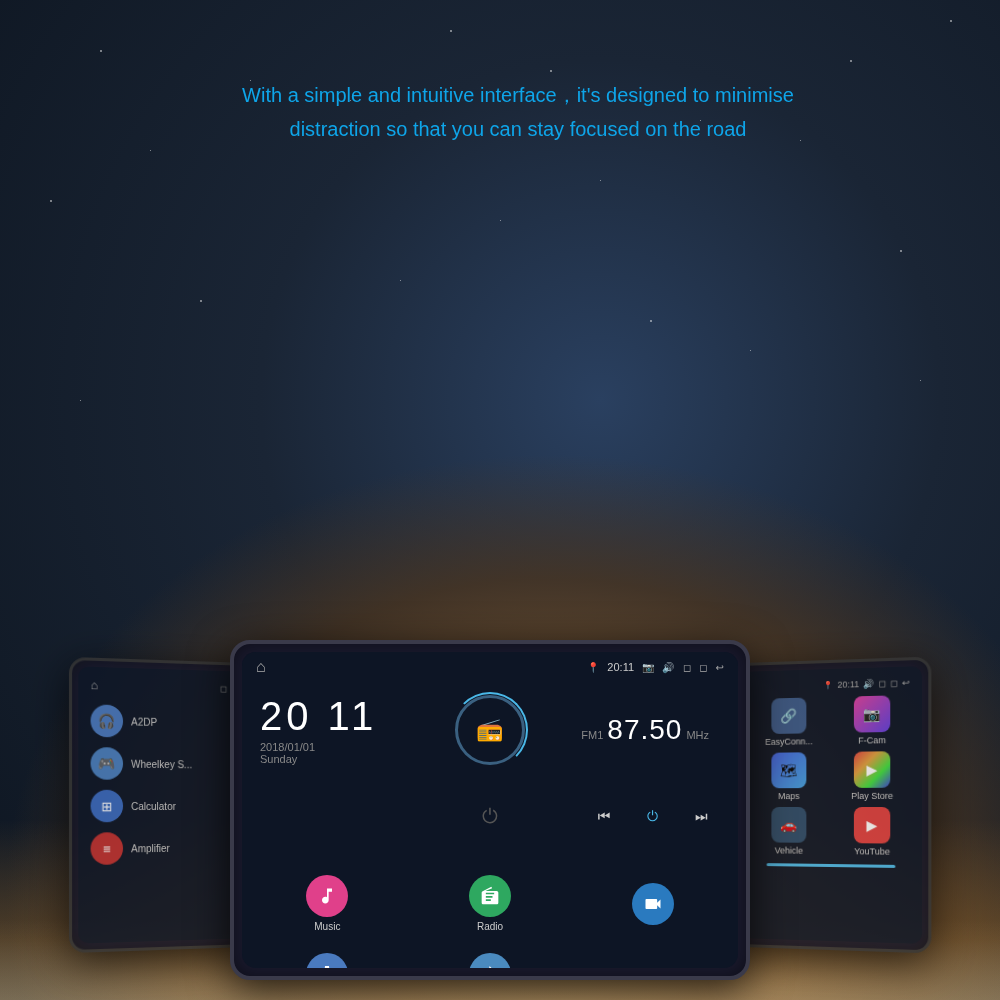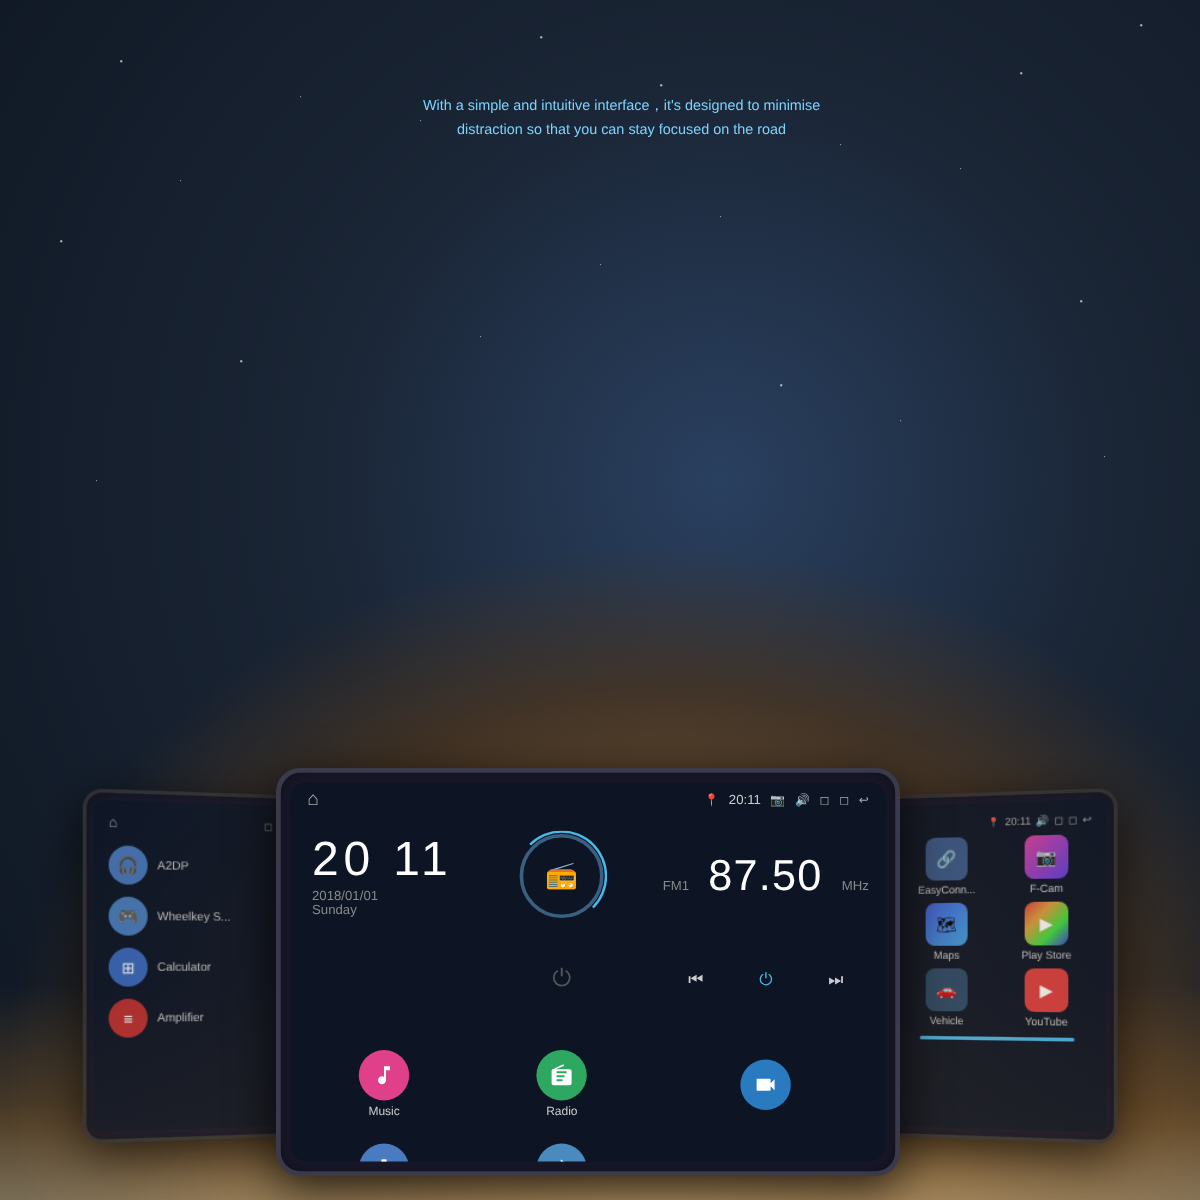--- a/index.html
+++ b/index.html
@@ -60,22 +60,22 @@
       font-weight: 300;
       color: #e8e8e8;
       letter-spacing: 2px;
     }
     .main-title .ui-text {
       color: #4ab8e8;
       font-weight: 700;
     }
     .subtitle {
       margin-top: 18px;
-      color: #7dd3fc;
-      font-size: 12px;
+      color: #0ea5e9;
+      font-size: 20px;
       line-height: 1.7;
       font-weight: 300;
       margin-left: 36px;
     }
 
     
     .devices-container {
       position: absolute;
       bottom: 20px;
       left: 0; right: 0;
@@ -253,21 +253,21 @@
     .fm-cell {
       grid-column: 3;
       grid-row: 1;
       display: flex;
       flex-direction: column;
       justify-content: center;
       align-items: flex-start;
       padding: 8px 10px;
     }
     .fm-label { color: #888; font-size: 11px; }
-    .fm-freq { font-size: 36px; color: white; font-weight: 300; letter-spacing: 1px; }
+    .fm-freq { font-size: 28px; color: white; font-weight: 300; letter-spacing: 1px; }
     .fm-mhz { color: #888; font-size: 11px; }
 
     
     .controls-cell {
       grid-column: 3;
       grid-row: 2;
       display: flex;
       justify-content: space-around;
       align-items: center;
       padding: 0 8px;
@@ -474,21 +474,21 @@
             <div class="clock-day">Sunday</div>
           </div>
 
           <div class="radio-cell">
             <div class="radio-circle">
               <span class="radio-icon">📻</span>
             </div>
           </div>
 
           <div class="fm-cell">
-            <div style="display:flex;align-items:baseline;gap:16px;">
+            <div style="display:flex;align-items:baseline;gap:4px;">
               <span class="fm-label">FM1</span>
               <span class="fm-freq">87.50</span>
               <span class="fm-mhz">MHz</span>
             </div>
           </div>
 
           <div></div>
 
           <div class="power-cell">
             <span style="color:#555;font-size:20px;cursor:pointer;">⏻</span>

